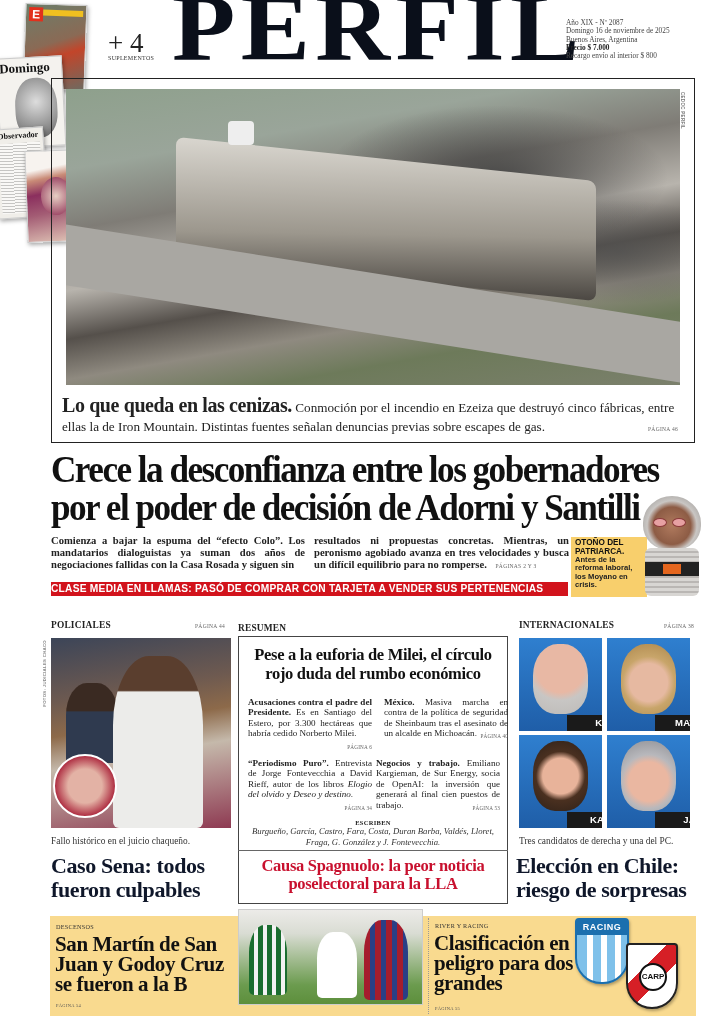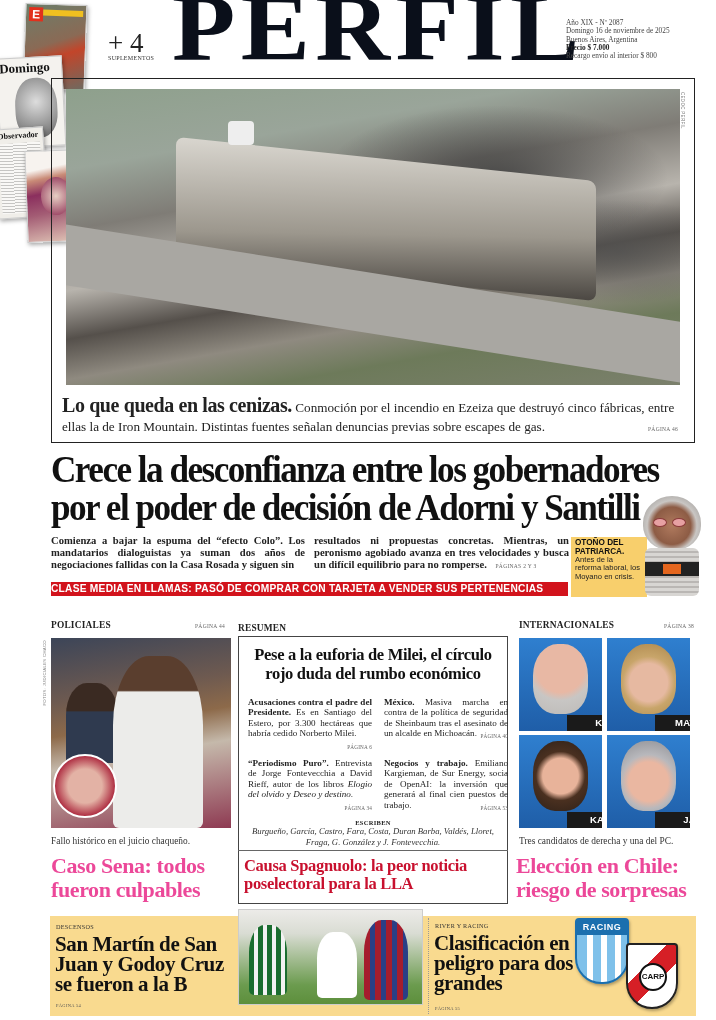--- a/index.html
+++ b/index.html
@@ -1,20 +1,20 @@
 <!DOCTYPE html>
 <html><head>
 <meta charset="utf-8">
 <style>
   * { box-sizing: border-box; margin: 0; padding: 0; }
   html, body { width: 716px; height: 1020px; background: #fff; overflow: hidden; }
   body { position: relative; font-family: "Liberation Serif", "DejaVu Serif", serif; color: #111; }
   .abs { position: absolute; }
   .serif { font-family: "Liberation Serif", "DejaVu Serif", serif; }
-  .sans { font-family: "Liberation Sans", "DejaVu Sans", sans-serif; }
+  .sans { font-family: "Liberation Sans", "DejaVu Sans", sans-serif; font-weight: bold; }
 
   
   .masthead-title { left: 172px; top: -20px; font-size: 96px; font-weight: bold; letter-spacing: 5px; color: #0a0f1a; line-height: 1; transform: scaleX(1.08); transform-origin: left top; }
   .plus4 { left: 108px; top: 30px; font-size: 27px; line-height: 1; color: #222; }
   .suplementos { left: 108px; top: 55px; font-size: 6px; letter-spacing: 0.3px; color: #333; }
   .edition { left: 566px; top: 19px; font-size: 7.3px; line-height: 8.3px; color: #444; }
   .edition .price { font-weight: bold; color: #222; }
 
   
   .cover { position: absolute; border: 1px solid #ccc; box-shadow: 1px 2px 4px rgba(0,0,0,0.35); overflow: hidden; background: #fff; }
@@ -71,36 +71,36 @@
   .sec-head { font-size: 9.4px; font-weight: bold; letter-spacing: .2px; color: #222; }
   .sec-page { font-size: 5.5px; color: #666; letter-spacing: .3px; }
 
   
   .pol-photo { left: 51px; top: 638px; width: 180px; height: 190px; overflow: hidden; background: linear-gradient(170deg,#3c4558 0%,#6e5a50 30%,#8d6a4a 45%,#c5b9ab 60%,#8e3a52 100%); }
   .pol-man { position: absolute; left: 62px; top: 18px; width: 90px; height: 172px; background: linear-gradient(180deg,#5a3e2e 0 20%,#ececea 21% 100%); border-radius: 40% 40% 6px 6px; }
   .pol-left { position: absolute; left: 15px; top: 45px; width: 52px; height: 80px; background: linear-gradient(180deg,#3a2a22 0 35%,#2f3a4f 36% 100%); border-radius: 40% 40% 4px 4px; }
   .pol-circle { position: absolute; left: 2px; top: 116px; width: 64px; height: 64px; border-radius: 50%; border: 2px solid #fff; background: radial-gradient(circle at 50% 50%,#e3b2a5 0 40%,#b03245 70%,#a87a6e 100%); }
   .pol-credit { left: 42px; top: 640px; font-size: 4.3px; color: #888; writing-mode: vertical-rl; transform: rotate(180deg); letter-spacing: .3px; }
   .small-cap { font-size: 9.4px; color: #333; }
-  .sec-headline { font-size: 22px; line-height: 23.5px; font-weight: bold; letter-spacing: -0.4px; color: #ec4899; }
+  .sec-headline { font-size: 22px; line-height: 23.5px; font-weight: bold; letter-spacing: -0.4px; color: #0f172a; }
 
   
   .resumen-box { left: 238px; top: 636px; width: 270px; height: 268px; border: 1px solid #444; }
   .resumen-divider { left: 238px; top: 850px; width: 270px; height: 1px; background: #666; }
   .resumen-title { left: 244px; top: 645px; width: 258px; font-size: 16.5px; line-height: 19px; font-weight: bold; text-align: center; letter-spacing: -0.3px; color: #111; }
   .brief { top: 697px; width: 124px; font-size: 9.1px; line-height: 10.4px; color: #222; text-align: justify; }
   .brief b { font-weight: bold; }
   .brief .pg { font-size: 5.2px; color: #666; float: right; margin-top: 3px; letter-spacing: .2px; }
   .brief-1 { left: 248px; }
   .brief-2 { left: 384px; }
   .brief-3 { left: 248px; top: 758px; }
-  .brief-4 { left: 384px; top: 758px; }
+  .brief-4 { left: 376px; top: 758px; }
   .escriben-title { left: 244px; top: 819px; width: 258px; font-size: 6.5px; font-weight: bold; text-align: center; letter-spacing: .3px; color: #222; }
   .escriben-names { left: 244px; top: 826px; width: 258px; font-size: 8.7px; line-height: 10.5px; font-style: italic; text-align: center; color: #333; }
-  .causa { left: 244px; top: 857px; width: 258px; font-size: 16.5px; line-height: 18px; font-weight: bold; text-align: left; color: #c8102e; letter-spacing: -0.3px; }
+  .causa { left: 244px; top: 857px; width: 258px; font-size: 16.5px; line-height: 18px; font-weight: bold; text-align: center; color: #c8102e; letter-spacing: -0.3px; }
 
   
   .cand { position: absolute; width: 83px; height: 93px; overflow: hidden; background: linear-gradient(180deg,#2f7fcf,#1f5ea8); }
   .cand .face { position: absolute; left: 14px; top: 6px; width: 55px; height: 70px; border-radius: 45% 45% 40% 40%; }
   .cand .name-bar { position: absolute; left: 0; bottom: 0; width: 100%; height: 16px; background: #1a1a1a; color: #fff; font-size: 9.5px; font-weight: bold; text-align: center; line-height: 16px; letter-spacing: .2px; margin-left: 48px; }
   .cand-kast { left: 519px; top: 638px; }
   .cand-kast .face { background: radial-gradient(circle at 50% 35%,#e8b8a4 0 45%,#c8c6c4 60%,#bdbab7 100%); }
   .cand-matthei { left: 607px; top: 638px; }
   .cand-matthei .face { background: radial-gradient(circle at 50% 55%,#e6b9a1 0 40%,#c8a56a 55%,#a98449 100%); }
   .cand-kaiser { left: 519px; top: 735px; }

